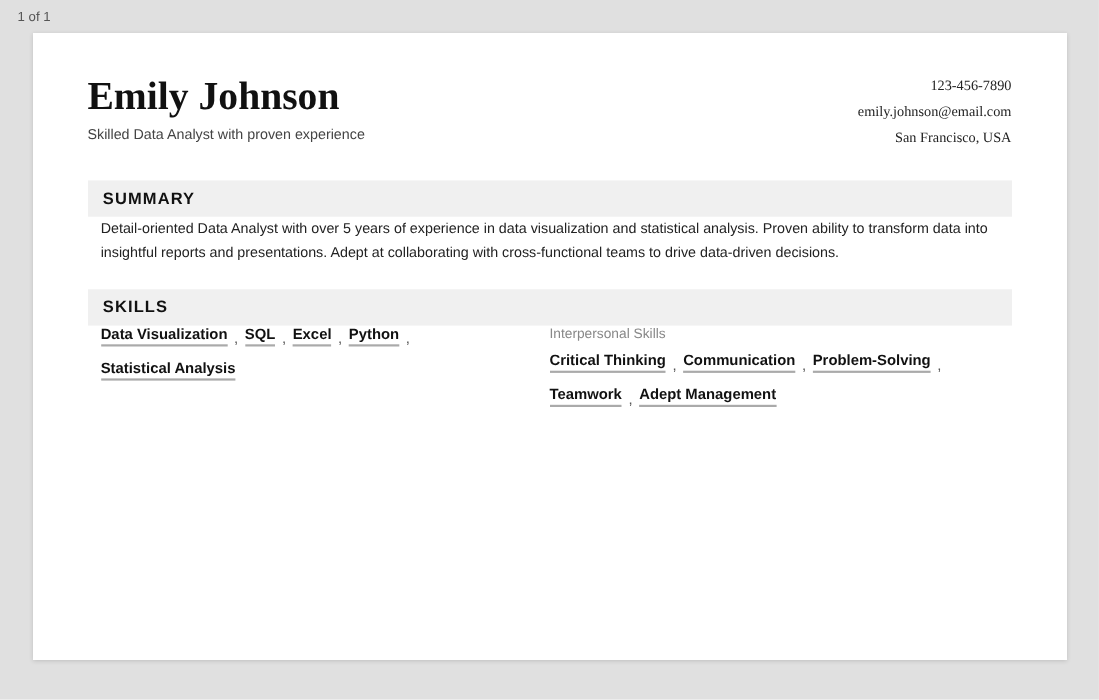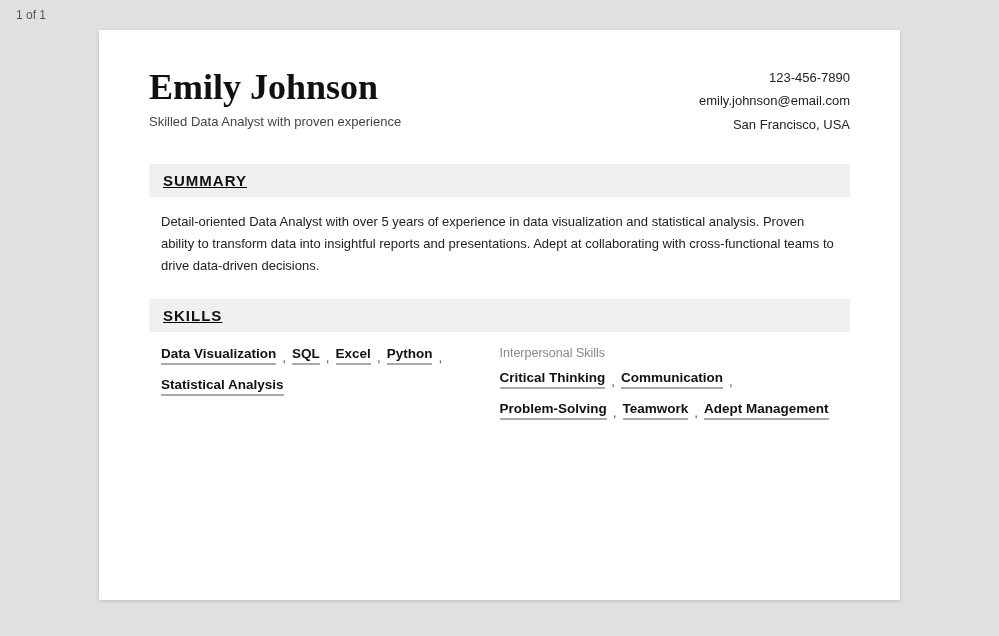--- a/index.html
+++ b/index.html
@@ -23,21 +23,21 @@
       width: 100%;
       text-align: left;
       padding: 8px 16px;
       font-size: 12px;
       color: #555;
       font-family: Arial, sans-serif;
     }
 
     .resume-page {
       background: #ffffff;
-      width: 801px;
+      width: 940px;
       min-height: 570px;
       padding: 36px 50px 36px 50px;
       box-shadow: 0 1px 4px rgba(0,0,0,0.15);
     }
 
     .header-section {
       display: flex;
       justify-content: space-between;
       align-items: flex-start;
       margin-bottom: 28px;
@@ -56,34 +56,32 @@
     .tagline {
       font-size: 13px;
       color: #444;
       font-family: Arial, sans-serif;
     }
 
     .header-right {
       text-align: right;
       font-size: 13px;
       color: #222;
-      font-family: Liberation Sans, sans-serif;
+      font-family: Liberation Serif, serif;
       line-height: 1.8;
     }
 
     .section {
       margin-bottom: 22px;
     }
 
     .section-header {
       display: flex;
       align-items: center;
       background-color: #f0f0f0;
-      margin-bottom: 14px;
-      text-decoration: underline;
     }
 
     .section-bar {
       width: 4px;
       background-color: #555;
       margin-right: 10px;
     }
 
     .section-title {
       font-size: 15px;

